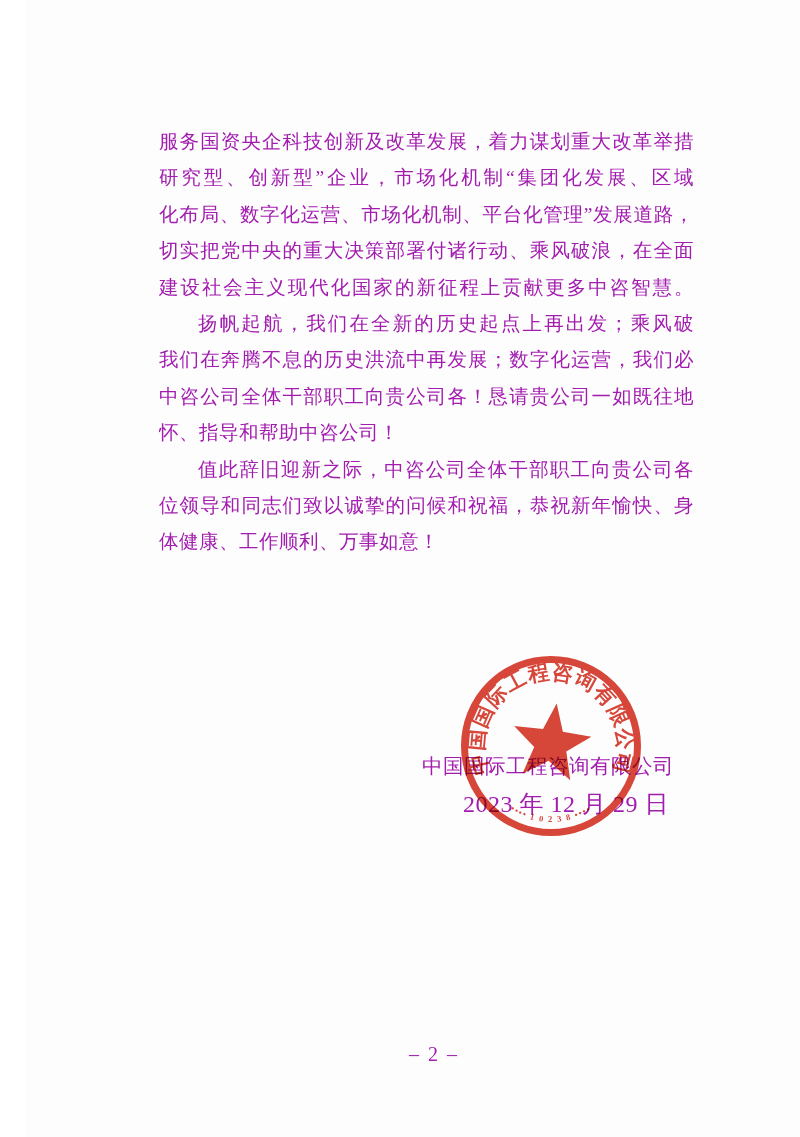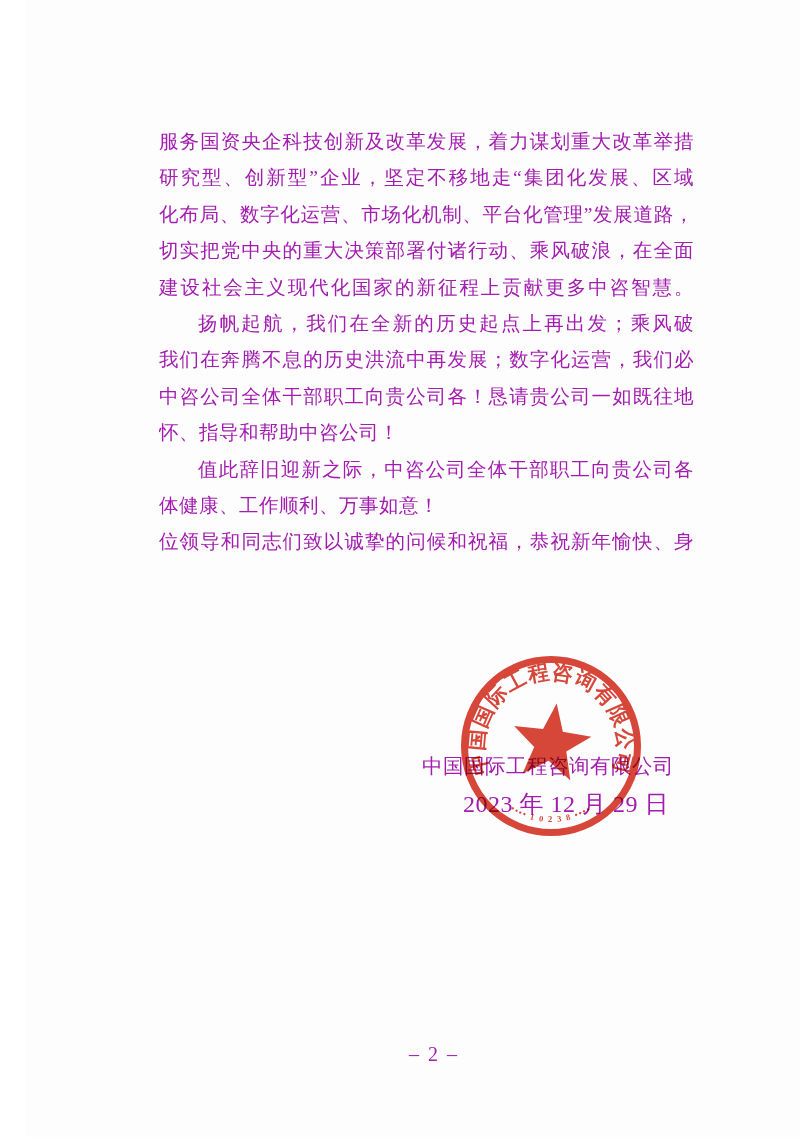--- a/index.html
+++ b/index.html
@@ -65,31 +65,31 @@
     font-weight:bold;
   }
 </style>
 </head>
 <body>
 
 <div class="page">
 
   <div class="body-text">
     <div class="line">服务国资央企科技创新及改革发展，着力谋划重大改革举措</div>
-    <div class="line">研究型、创新型”企业，坚定不移地走“集团化发展、区域</div>
+    <div class="line">研究型、创新型”企业，市场化机制“集团化发展、区域</div>
     <div class="line">化布局、数字化运营、市场化机制、平台化管理”发展道路，</div>
     <div class="line">切实把党中央的重大决策部署付诸行动、乘风破浪，在全面</div>
     <div class="line">建设社会主义现代化国家的新征程上贡献更多中咨智慧。</div>
     <div class="line indent">扬帆起航，我们在全新的历史起点上再出发；乘风破浪，</div>
     <div class="line">我们在奔腾不息的历史洪流中再发展；数字化运营，我们必将</div>
     <div class="line">中咨公司全体干部职工向贵公司各！恳请贵公司一如既往地关</div>
     <div class="line end">怀、指导和帮助中咨公司！</div>
     <div class="line indent">值此辞旧迎新之际，中咨公司全体干部职工向贵公司各</div>
+    <div class="line">位领导和同志们致以诚挚的问候和祝福，恭祝新年愉快、身</div>
     <div class="line end">体健康、工作顺利、万事如意！</div>
-    <div class="line">位领导和同志们致以诚挚的问候和祝福，恭祝新年愉快、身</div>
   </div>
 
   <div class="signature-company">中国国际工程咨询有限公司</div>
   <div class="signature-date">2023 年 12 月 29 日</div>
 
   <svg class="seal" viewBox="0 0 190 190" xmlns="http://www.w3.org/2000/svg">
     <circle cx="95" cy="95" r="86.5" fill="none" stroke="#d5382a" stroke-width="7"></circle>
     <defs>
       <path id="arcRingText" d="M 32 117.9 A 67 67 0 1 1 158 117.9" fill="none"></path>
       <path id="arcSerial" d="M 32.7 138.6 A 76 76 0 0 0 157.3 138.6" fill="none"></path>

